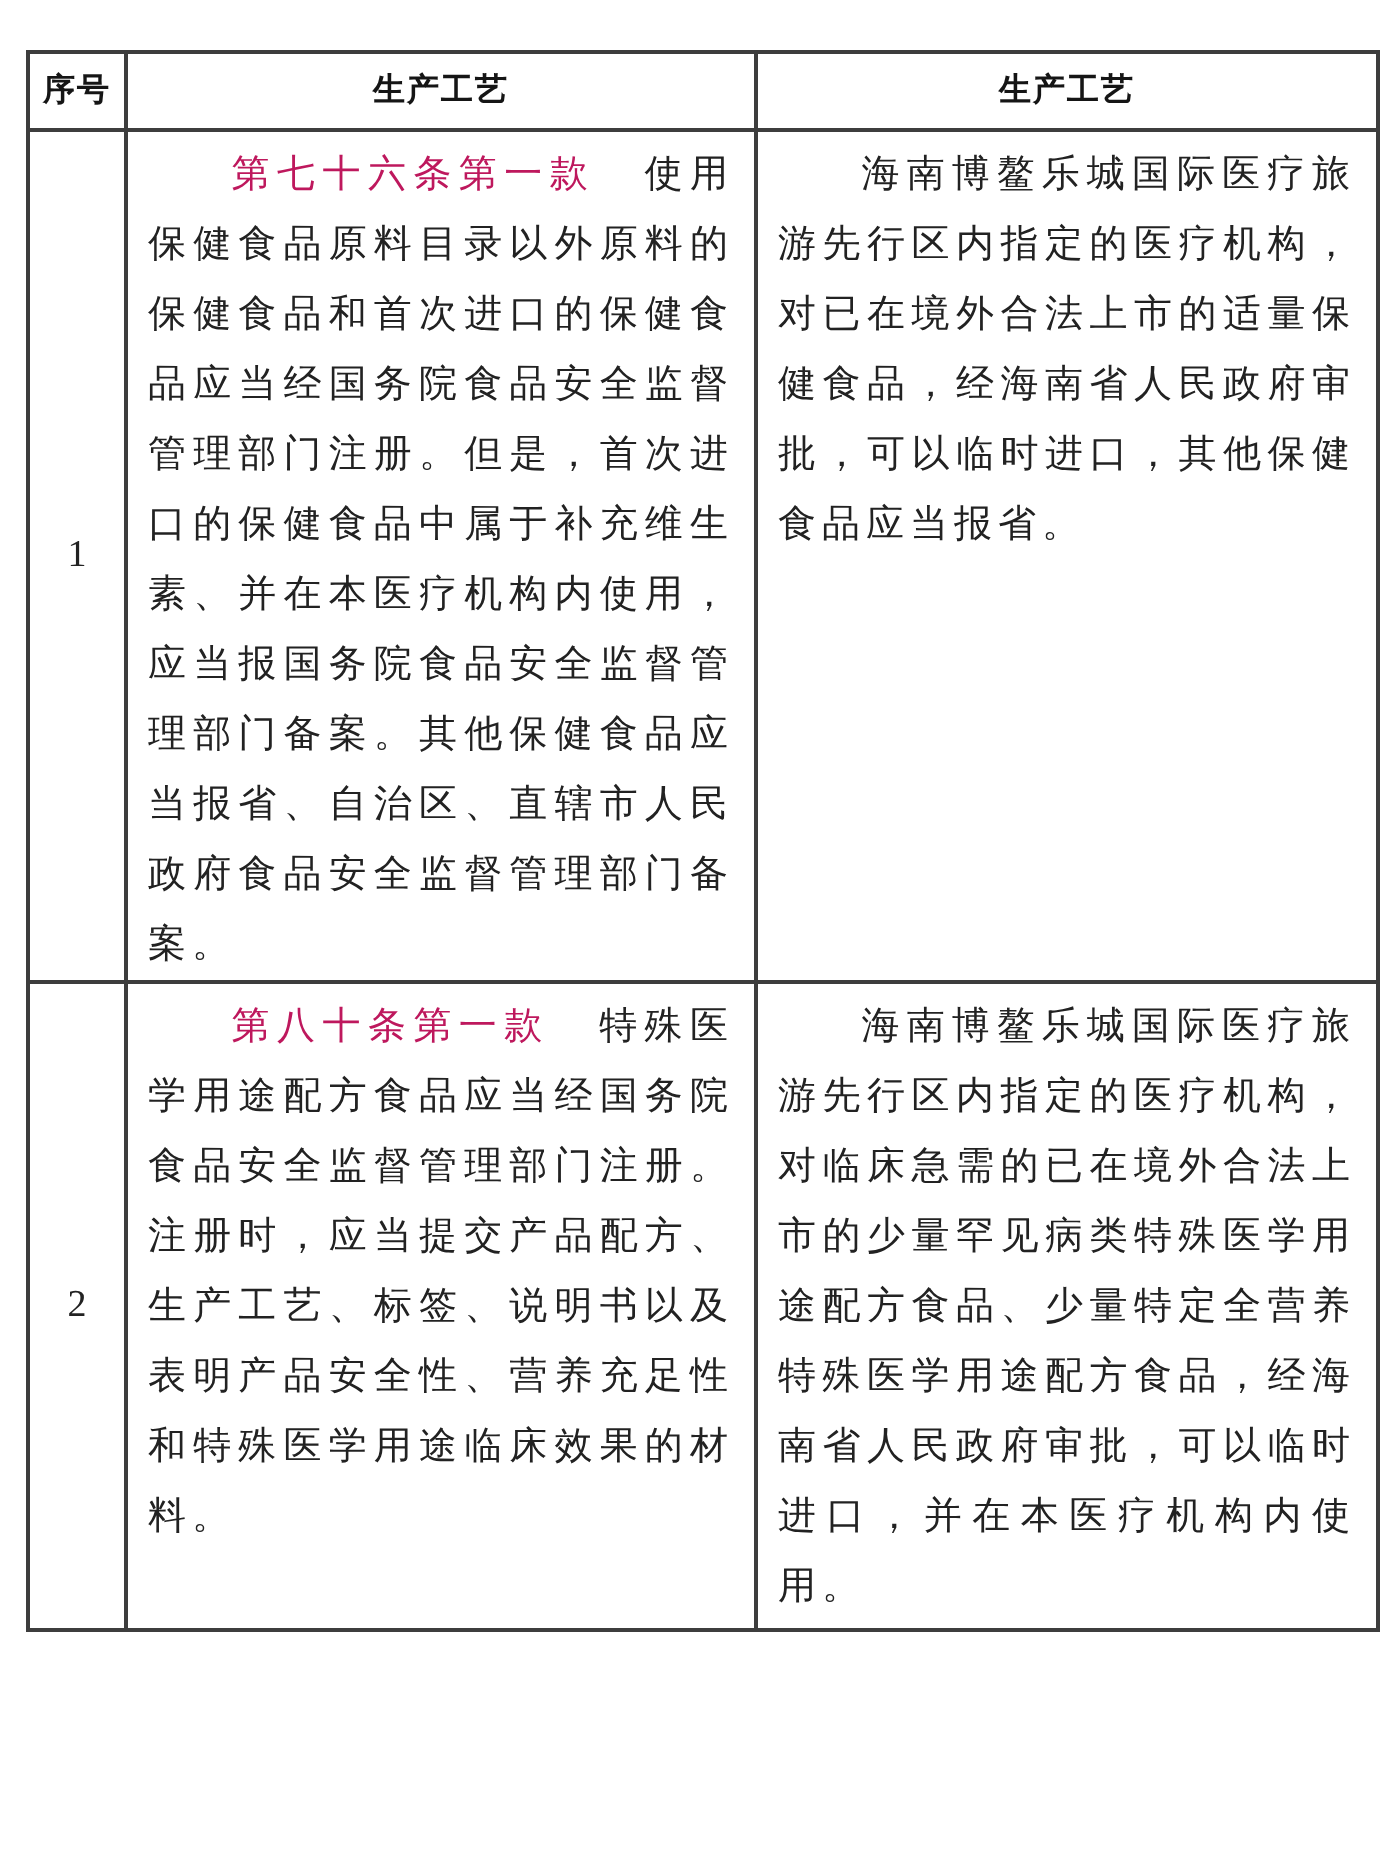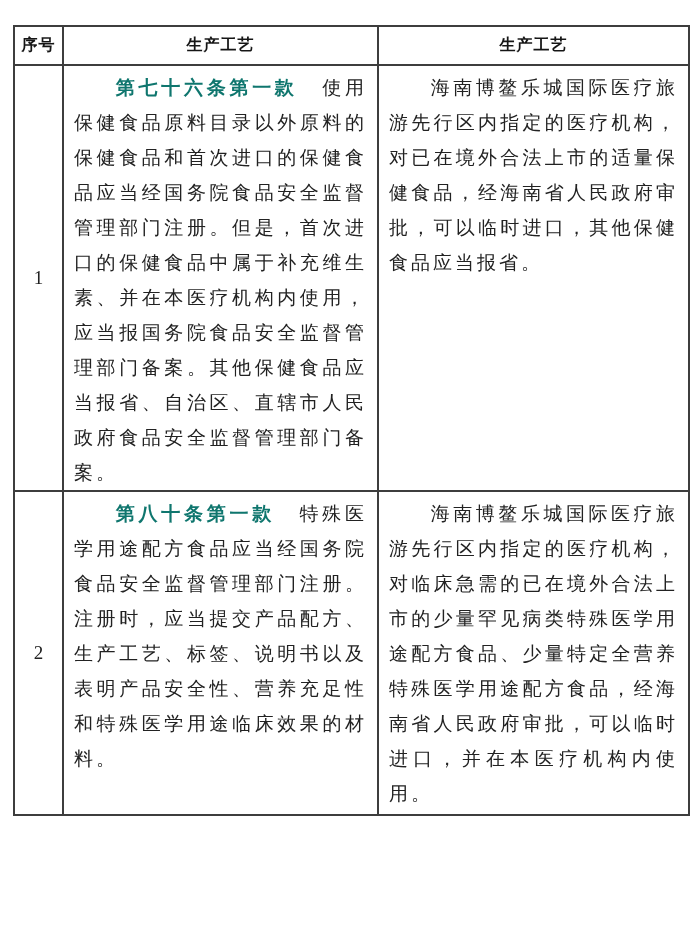--- a/index.html
+++ b/index.html
@@ -74,23 +74,23 @@
     margin: 0;
     font-size: 19px;
     line-height: 35px;
     letter-spacing: 3px;
     text-align: justify;
     text-justify: inter-character;
     text-indent: 2.2em;
     color: #222222;
   }
   .law-head {
-    font-weight: bold;
+    font-weight: normal;
     margin-right: 1.3em;
-    color: #0f766e;
+    color: #be185d;
   }
 </style>
 </head>
 <body>
 
 <div class="page">
 
 
   <table class="law-table">
     <colgroup>

